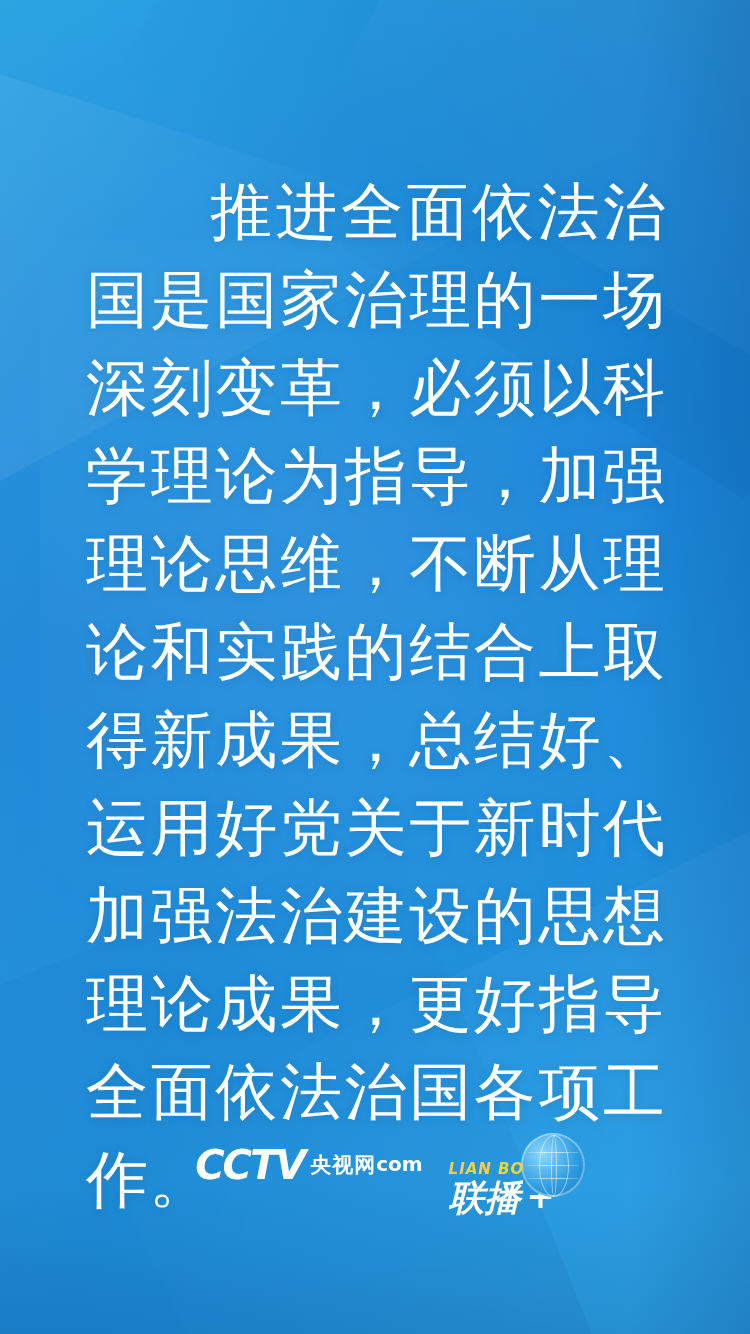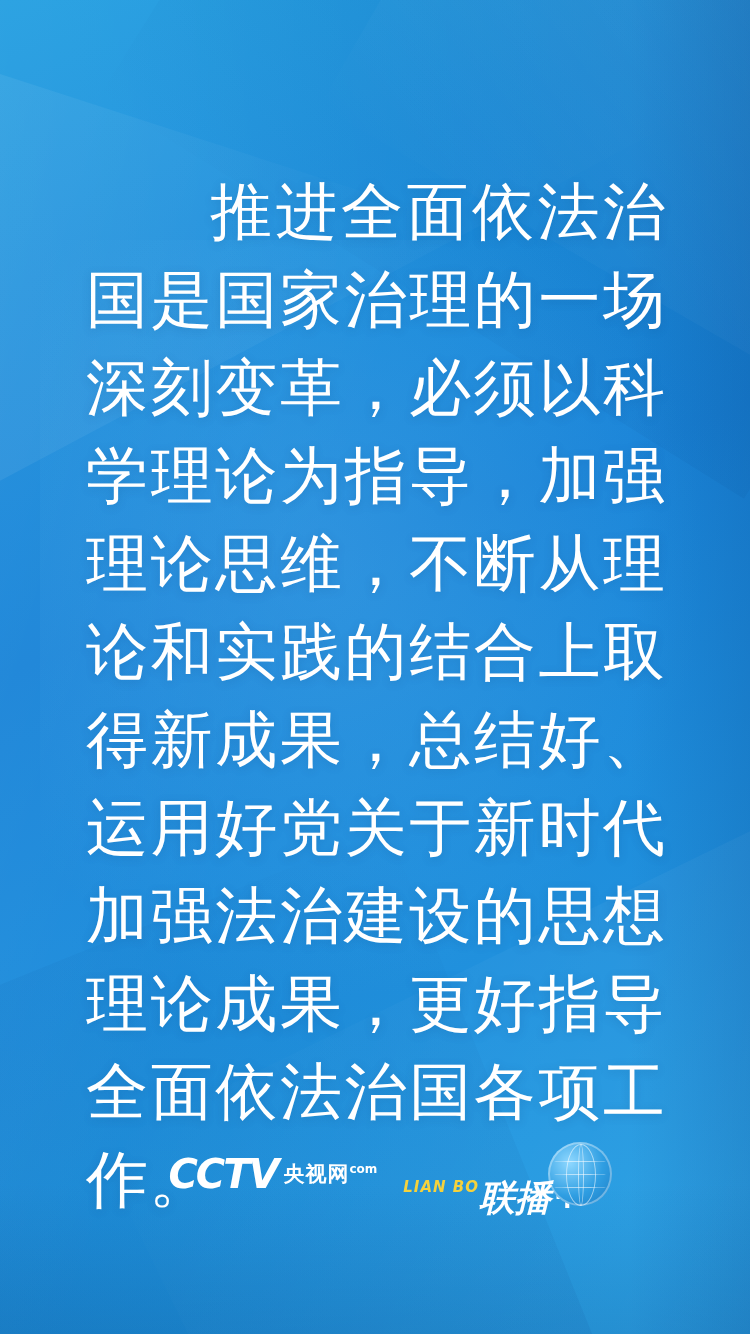--- a/index.html
+++ b/index.html
@@ -163,35 +163,35 @@
   }
   .cctv-cn {
     font-family: "DejaVu Sans", "Liberation Sans", sans-serif;
     font-size: 21px;
     font-weight: 700;
     color: #ffffff;
     letter-spacing: 1px;
   }
   .cctv-com {
     font-family: "DejaVu Sans", "Liberation Sans", sans-serif;
-    font-size: 12px;
+    font-size: 20px;
     font-weight: 700;
     color: #ffffff;
     letter-spacing: 0px;
   }
 
   
   .lianbo-logo {
     position: relative;
     display: flex;
     align-items: center;
   }
   .lianbo-stack {
     display: flex;
-    flex-direction: row;
+    flex-direction: column;
     align-items: flex-start;
     line-height: 1;
     z-index: 2;
     margin-top: 48px;
   }
   .lianbo-en {
     font-family: "DejaVu Sans", "Liberation Sans", sans-serif;
     font-size: 15px;
     font-weight: 700;
     font-style: italic;

